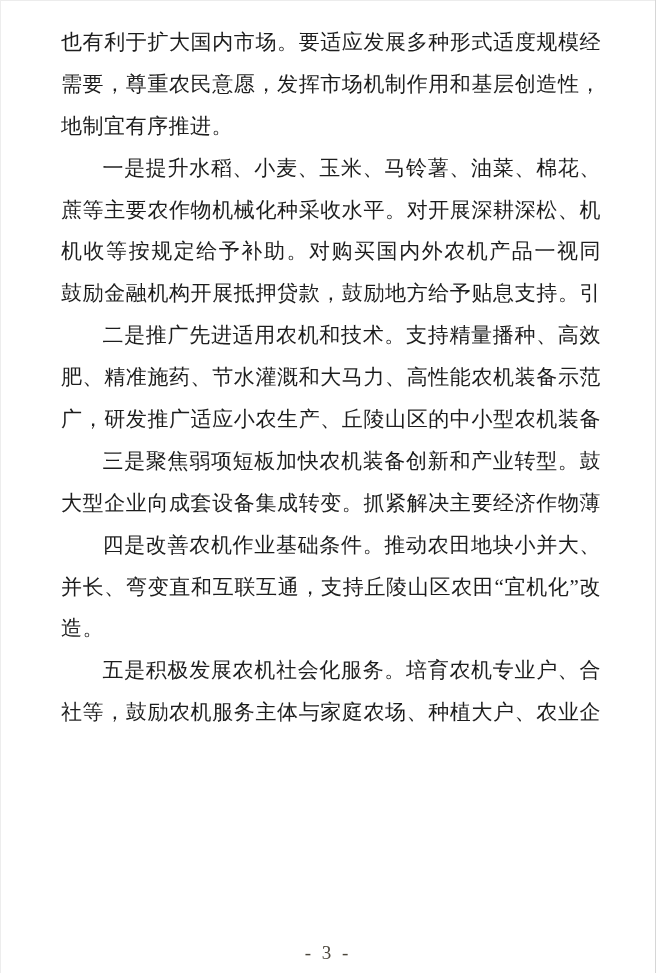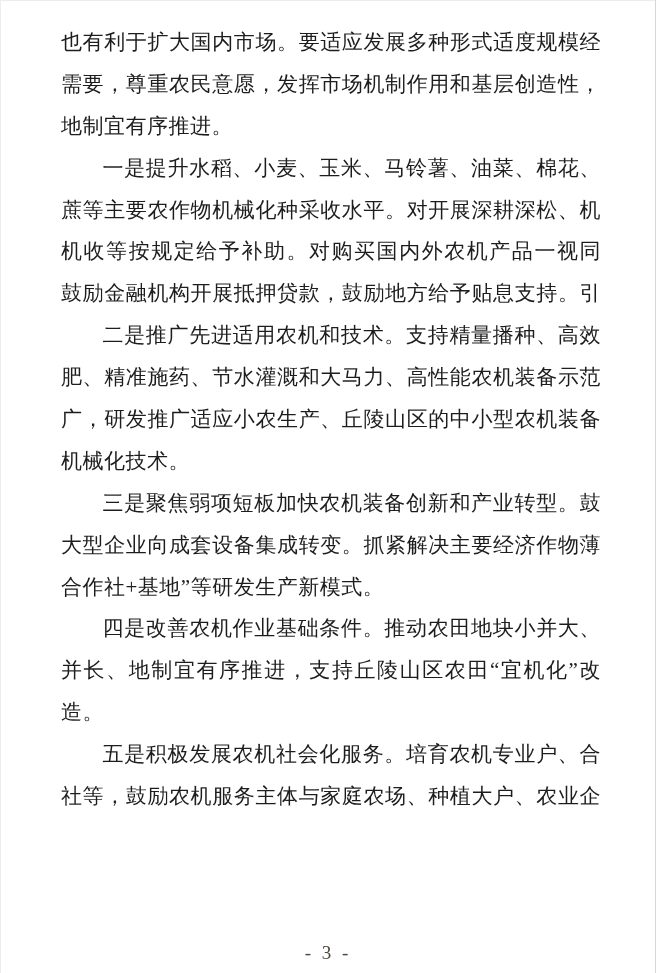--- a/index.html
+++ b/index.html
@@ -75,30 +75,28 @@
       <div class="para">
         <div class="line indent">一是提升水稻、小麦、玉米、马铃薯、油菜、棉花、甘</div>
         <div class="line">蔗等主要农作物机械化种采收水平。对开展深耕深松、机播</div>
         <div class="line">机收等按规定给予补助。对购买国内外农机产品一视同仁，</div>
         <div class="line">鼓励金融机构开展抵押贷款，鼓励地方给予贴息支持。引导</div>
       </div>
       <div class="para">
         <div class="line indent">二是推广先进适用农机和技术。支持精量播种、高效施</div>
         <div class="line">肥、精准施药、节水灌溉和大马力、高性能农机装备示范推</div>
         <div class="line">广，研发推广适应小农生产、丘陵山区的中小型农机装备和</div>
-        <div class="line short">机械化技术。</div>
       </div>
       <div class="para">
         <div class="line indent">三是聚焦弱项短板加快农机装备创新和产业转型。鼓励</div>
         <div class="line">大型企业向成套设备集成转变。抓紧解决主要经济作物薄弱</div>
-        <div class="line short">合作社+基地”等研发生产新模式。</div>
       </div>
       <div class="para">
         <div class="line indent">四是改善农机作业基础条件。推动农田地块小并大、短</div>
-        <div class="line">并长、地制宜有序推进，支持丘陵山区农田“宜机化”改</div>
+        <div class="line">并长、弯变直和互联互通，支持丘陵山区农田“宜机化”改</div>
         <div class="line short">造。</div>
       </div>
       <div class="para">
         <div class="line indent">五是积极发展农机社会化服务。培育农机专业户、合作</div>
         <div class="line">社等，鼓励农机服务主体与家庭农场、种植大户、农业企业</div>
       </div>
     </div>
   <div class="footer">- 3 -</div>
 </div>
 

